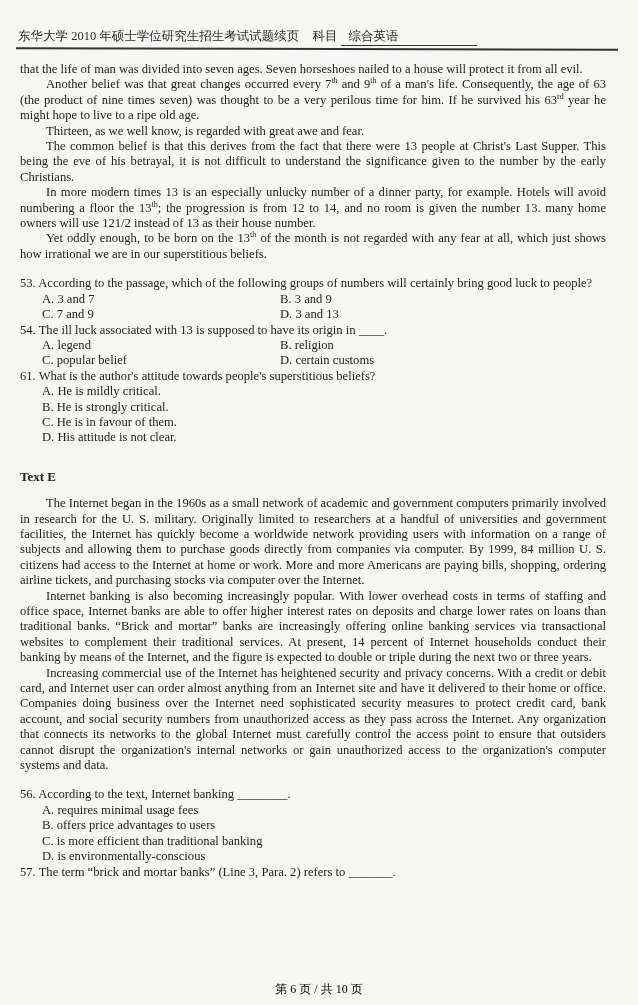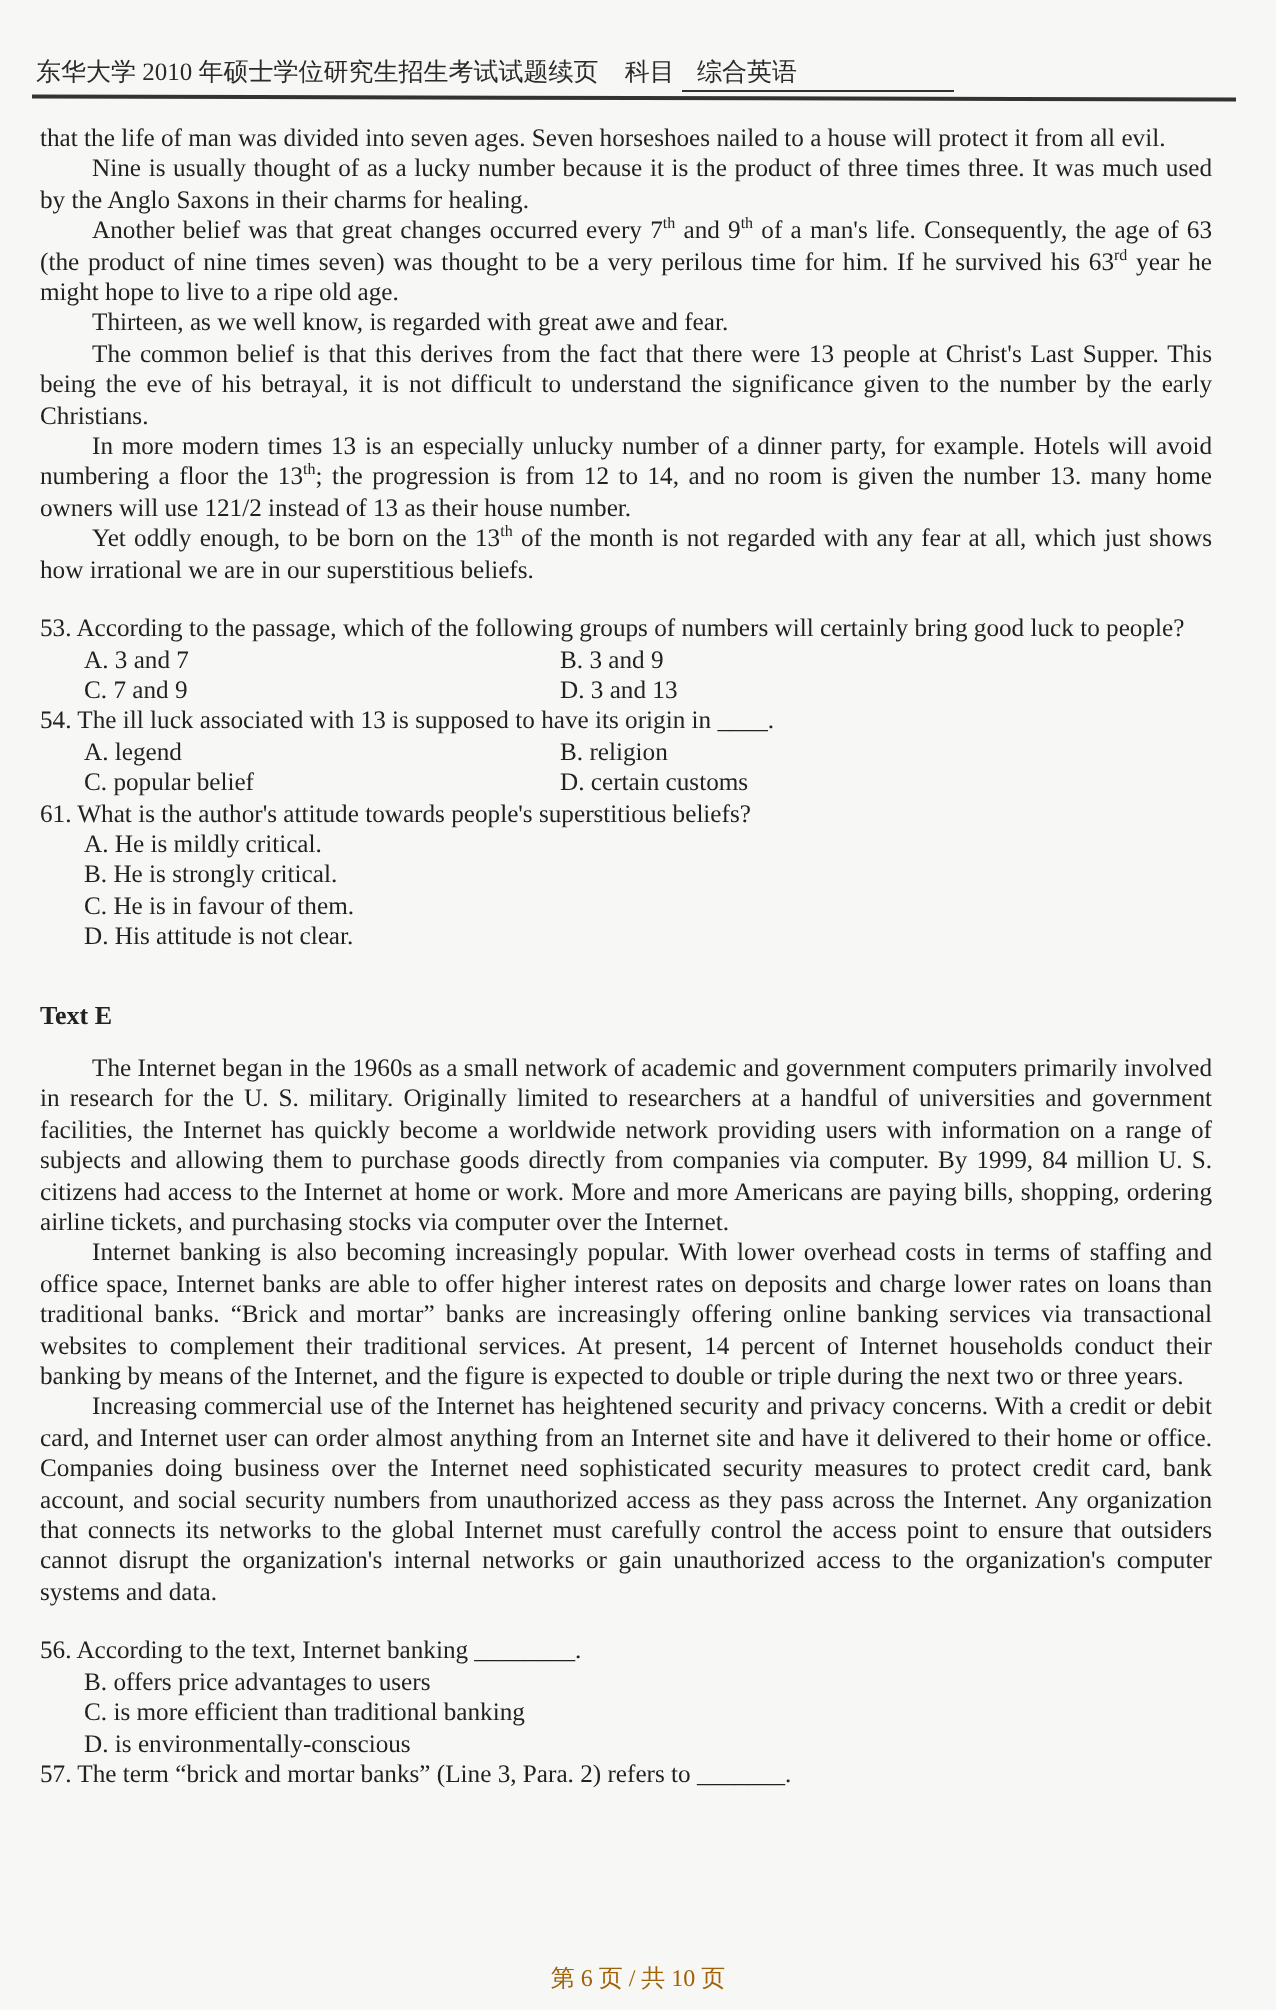--- a/index.html
+++ b/index.html
@@ -30,38 +30,37 @@
   .indent { text-indent: 26px; }
   sup { font-size: 8px; line-height: 0; }
   .q { margin-top: 0; }
   .qgap { height: 14px; }
   .q-stem { padding-left: 22px; text-indent: -22px; }
   .opts { display: grid; grid-template-columns: 238px 260px; padding-left: 22px; }
   .opts1 { padding-left: 22px; }
   .section-title { font-weight: bold; margin-top: 23px; margin-bottom: 12px; font-size: 13px; }
   .footer {
     position: absolute; left: 0; top: 981px; width: 638px; text-align: center;
-    font-size: 12px; color: #a16207;
+    font-size: 12px; color: #000000;
   }
 </style>
 </head>
 <body>
 
 <div class="page">
   <div class="header">
     <span>东华大学 2010 年硕士学位研究生招生考试试题续页</span>
     <span class="subj-label">科目</span>
     <span class="subj-val">综合英语</span>
   </div>
   <div class="header-rule"></div>
 
   <div class="body">
     <div id="passage-d">
         <p>that the life of man was divided into seven ages. Seven horseshoes nailed to a house will protect it from all evil.</p>
-        <p class="indent">Nine is usually thought of as a lucky number because it is the product of three times three. It was much used by the Anglo Saxons in their charms for healing.</p>
         <p class="indent"><span>Another belief was that great changes occurred every 7</span><sup>th</sup><span> and 9</span><sup>th</sup><span> of a man's life. Consequently, the age of 63 (the product of nine times seven) was thought to be a very perilous time for him. If he survived his 63</span><sup>rd</sup><span> year he might hope to live to a ripe old age.</span></p>
         <p class="indent">Thirteen, as we well know, is regarded with great awe and fear.</p>
         <p class="indent">The common belief is that this derives from the fact that there were 13 people at Christ's Last Supper. This being the eve of his betrayal, it is not difficult to understand the significance given to the number by the early Christians.</p>
         <p class="indent"><span>In more modern times 13 is an especially unlucky number of a dinner party, for example. Hotels will avoid numbering a floor the 13</span><sup>th</sup><span>; the progression is from 12 to 14, and no room is given the number 13. many home owners will use 121/2 instead of 13 as their house number.</span></p>
         <p class="indent"><span>Yet oddly enough, to be born on the 13</span><sup>th</sup><span> of the month is not regarded with any fear at all, which just shows how irrational we are in our superstitious beliefs.</span></p>
       </div>
     <div class="qgap"></div>
     <div id="questions-d">
         <div class="q">
           <div class="q-stem">53. According to the passage, which of the following groups of numbers will certainly bring good luck to people?</div>
@@ -96,20 +95,21 @@
     <div id="passage-e">
         <p class="indent">The Internet began in the 1960s as a small network of academic and government computers primarily involved in research for the U. S. military. Originally limited to researchers at a handful of universities and government facilities, the Internet has quickly become a worldwide network providing users with information on a range of subjects and allowing them to purchase goods directly from companies via computer. By 1999, 84 million U. S. citizens had access to the Internet at home or work. More and more Americans are paying bills, shopping, ordering airline tickets, and purchasing stocks via computer over the Internet.</p>
         <p class="indent">Internet banking is also becoming increasingly popular. With lower overhead costs in terms of staffing and office space, Internet banks are able to offer higher interest rates on deposits and charge lower rates on loans than traditional banks. “Brick and mortar” banks are increasingly offering online banking services via transactional websites to complement their traditional services. At present, 14 percent of Internet households conduct their banking by means of the Internet, and the figure is expected to double or triple during the next two or three years.</p>
         <p class="indent">Increasing commercial use of the Internet has heightened security and privacy concerns. With a credit or debit card, and Internet user can order almost anything from an Internet site and have it delivered to their home or office. Companies doing business over the Internet need sophisticated security measures to protect credit card, bank account, and social security numbers from unauthorized access as they pass across the Internet. Any organization that connects its networks to the global Internet must carefully control the access point to ensure that outsiders cannot disrupt the organization's internal networks or gain unauthorized access to the organization's computer systems and data.</p>
       </div>
     <div class="qgap"></div>
     <div id="questions-e">
         <div class="q">
           <div class="q-stem">56. According to the text, Internet banking ________.</div>
           <div class="opts1">
+            <div>A. requires minimal usage fees</div>
             <div>B. offers price advantages to users</div>
             <div>C. is more efficient than traditional banking</div>
             <div>D. is environmentally-conscious</div>
           </div>
         </div>
         <div class="q">
           <div class="q-stem">57. The term “brick and mortar banks” (Line 3, Para. 2) refers to _______.</div>
         </div>
       </div>
   </div>

